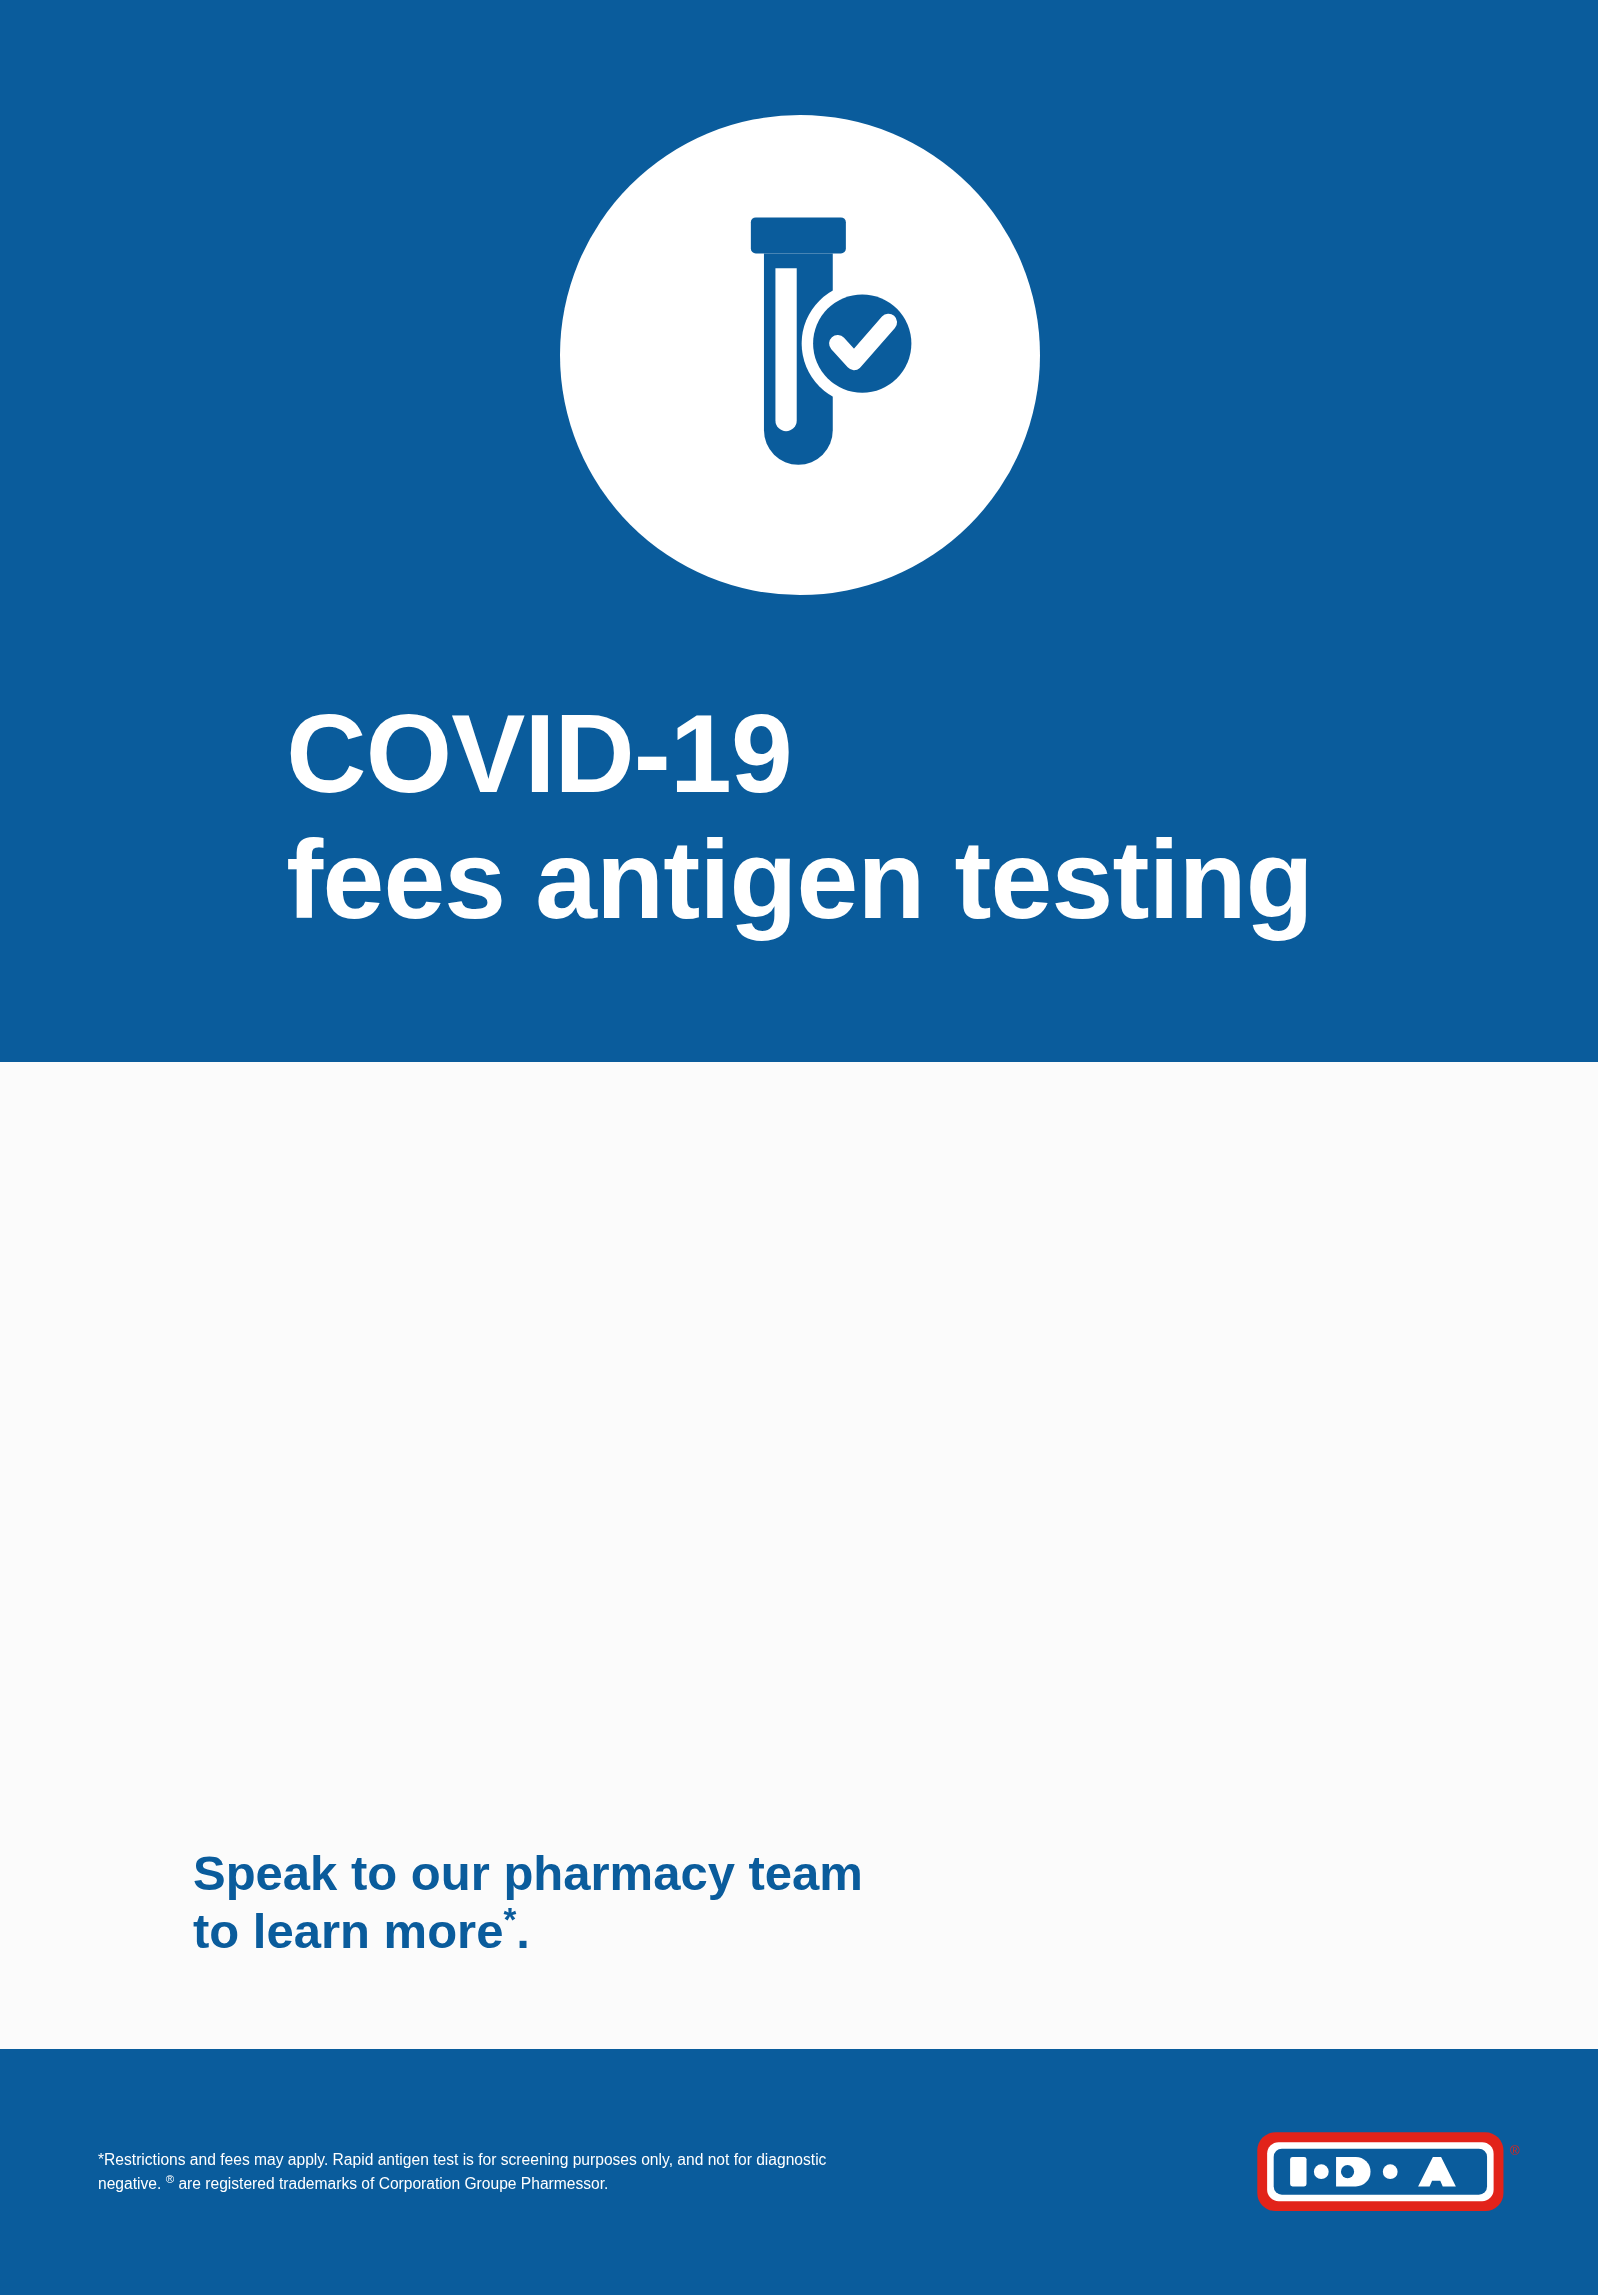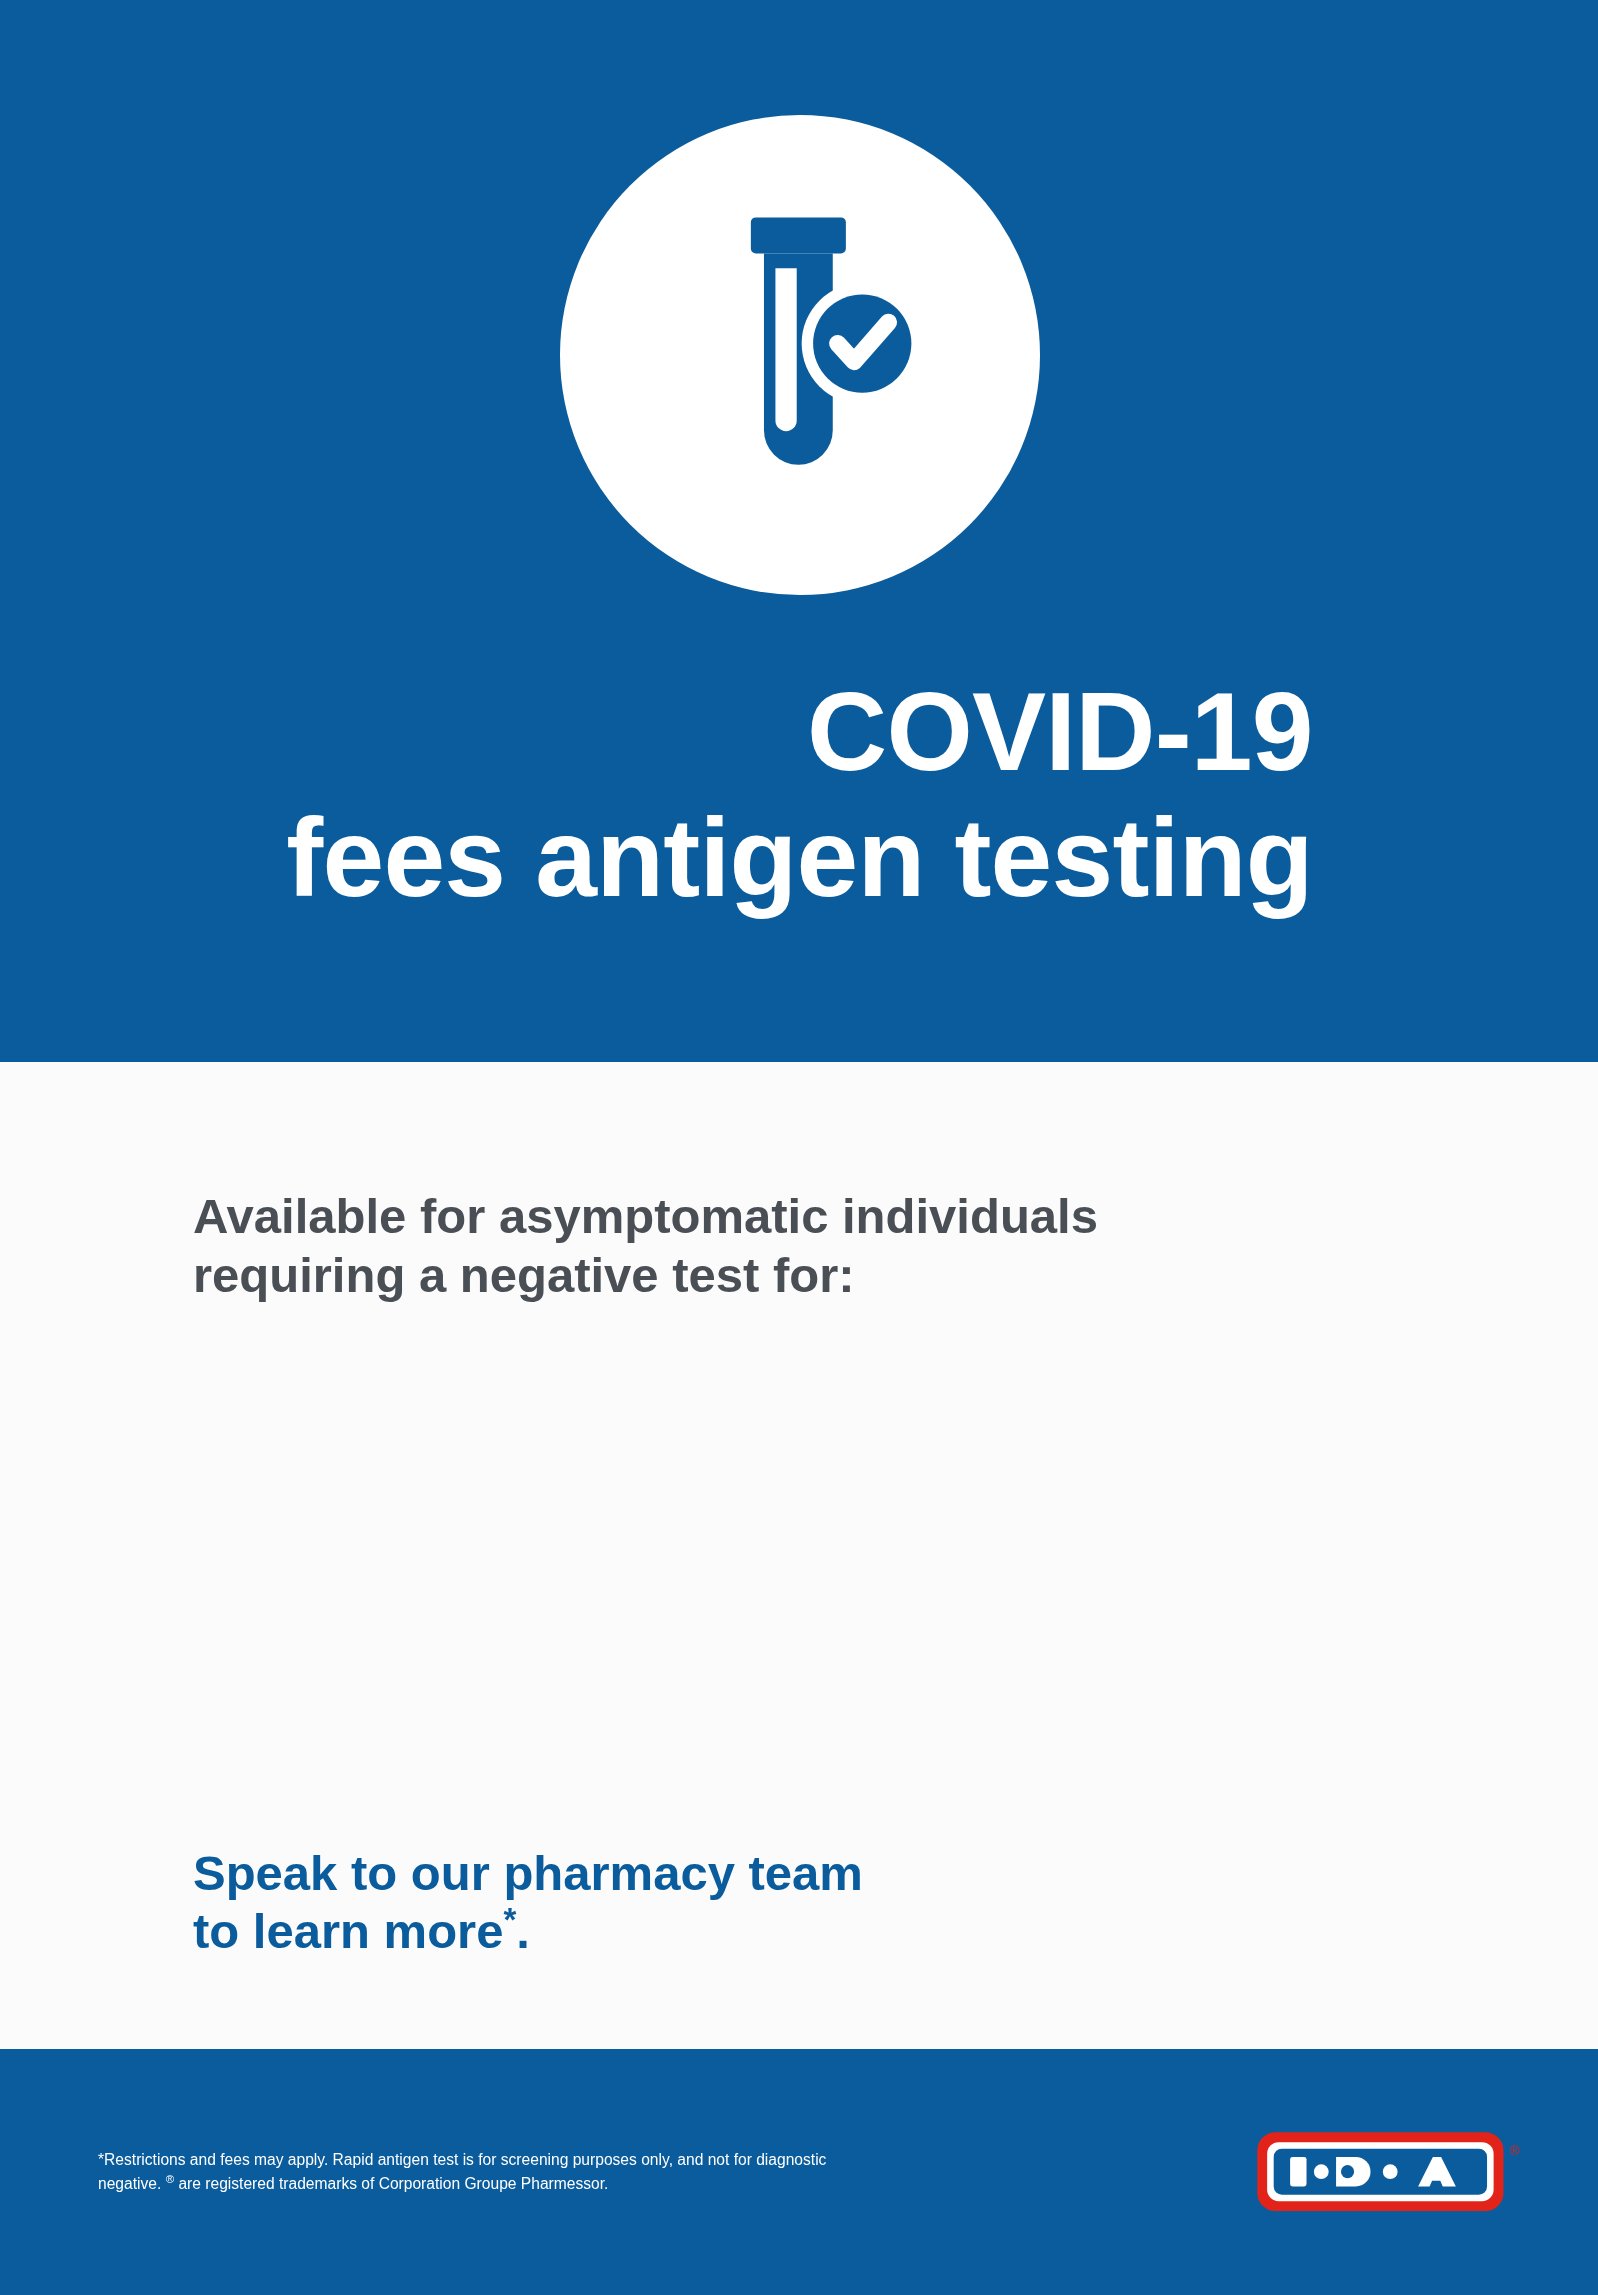--- a/index.html
+++ b/index.html
@@ -41,22 +41,22 @@
     background: #ffffff;
     display: flex;
     align-items: center;
     justify-content: center;
     flex: 0 0 auto;
   }
   .logo-circle svg {
     display: block;
   }
   .title-block {
-    margin-top: 79px;
-    text-align: right;
+    margin-top: 101px;
+    text-align: left;
     color: #ffffff;
     line-height: 1.06;
   }
   .title-line1 {
     font-size: 111px;
     font-weight: bold;
     letter-spacing: -0.8px;
   }
   .title-line2 {
     font-size: 111px;
@@ -156,24 +156,20 @@
 
     <div class="title-block">
       <div class="title-line1">COVID-19</div>
       <div class="title-line2">fees antigen testing</div>
     </div>
 
   </div>
 
   <div class="body">
 
-    <div class="lead">
-      <div>Available for asymptomatic individuals</div>
-      <div>requiring a negative test for:</div>
-    </div>
 
     <div class="cta">
       <div>Speak to our pharmacy team</div>
       <div><span>to learn more</span><span class="asterisk">*</span>.</div>
     </div>
 
   </div>
 
   <div class="footer">
 

